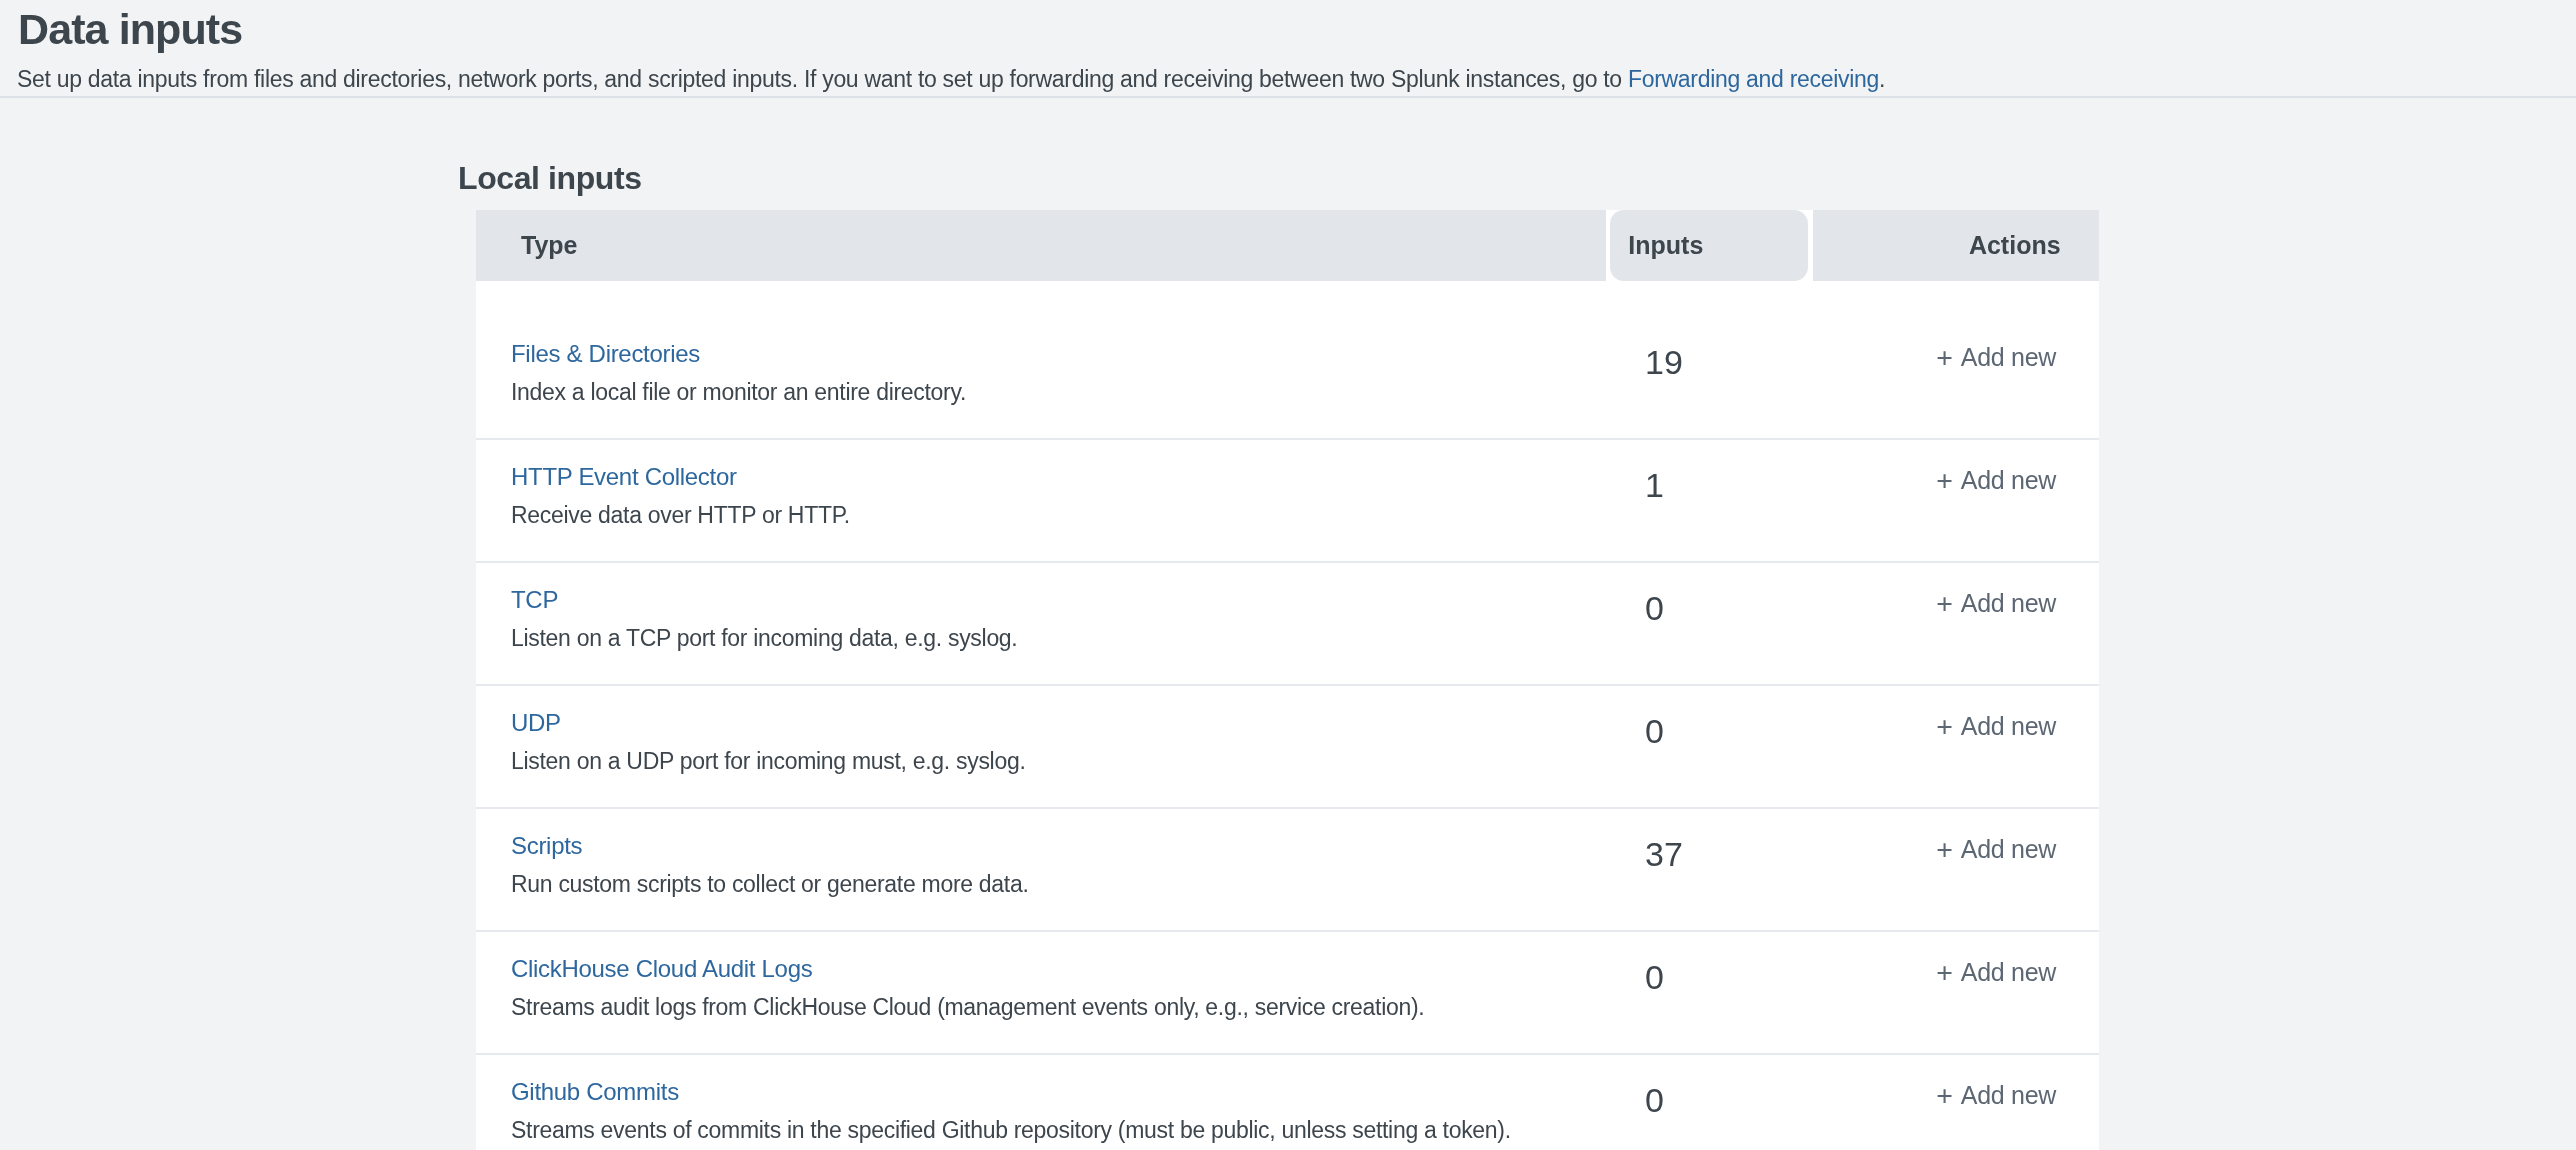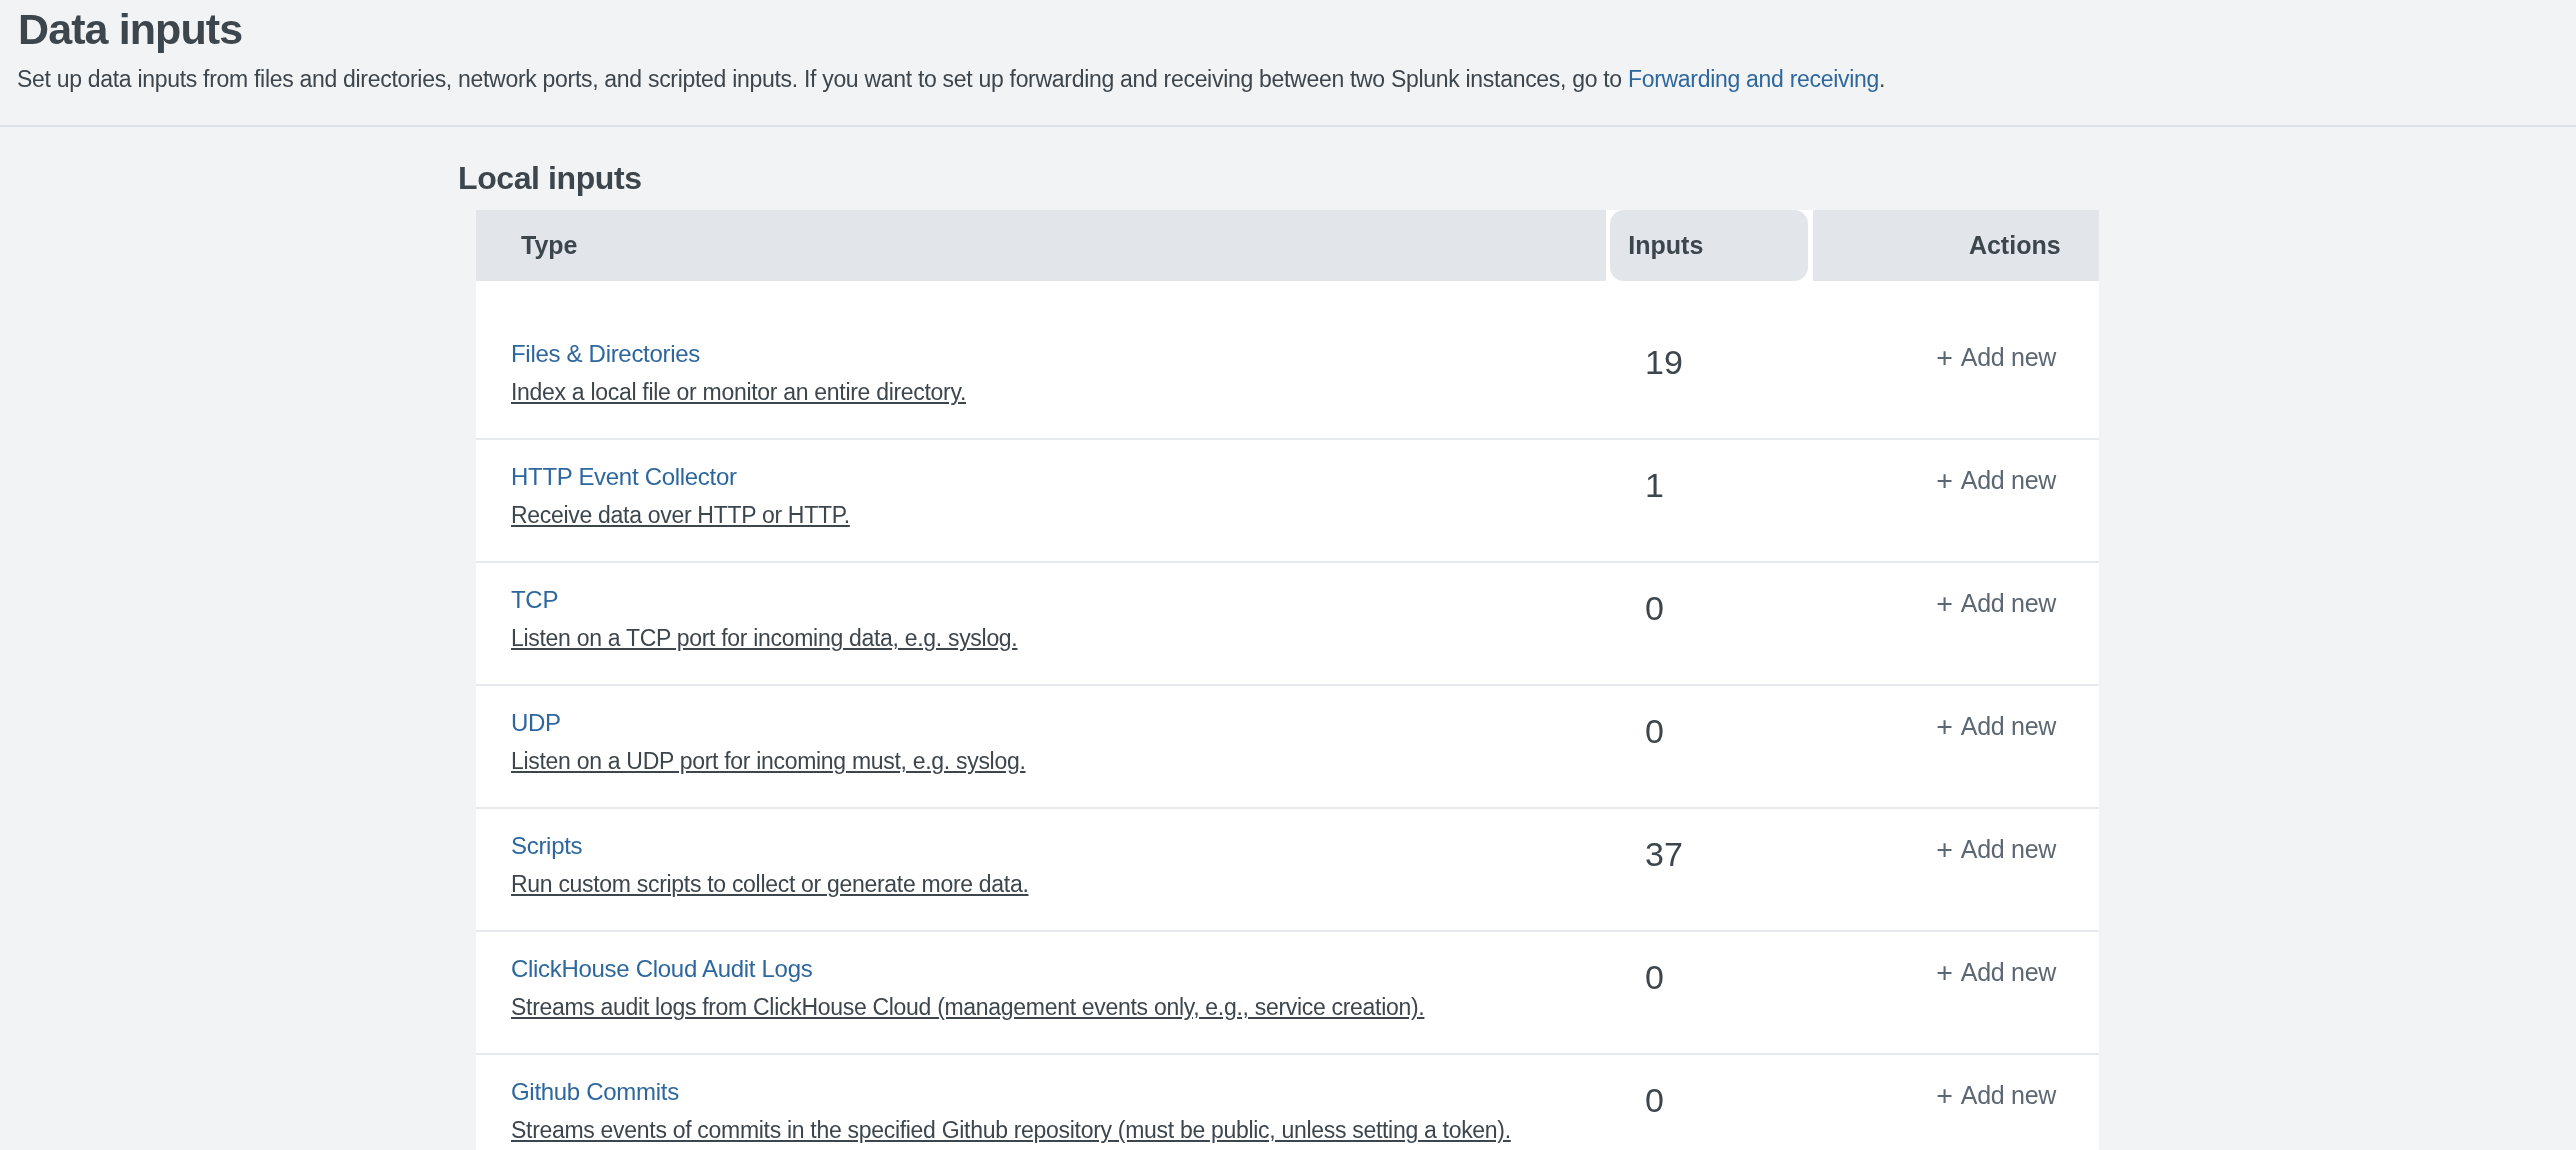--- a/index.html
+++ b/index.html
@@ -17,21 +17,21 @@
     position:relative;
     overflow:hidden;
     background:var(--page-bg);
     font-family:"Liberation Sans","DejaVu Sans",sans-serif;
     color:var(--text);
   }
   
   .page-header{
     position:absolute;
     top:0;left:0;
-    width:100%;height:127px;
+    width:100%;height:98px;
     border-bottom:2.6px solid var(--divider);
   }
   .page-title{
     position:absolute;
     left:18px;top:5.2px;
     font-size:43px;
     font-weight:700;
     letter-spacing:-0.9px;
     color:var(--text);
   }
@@ -102,21 +102,20 @@
     white-space:nowrap;
     line-height:1.2;
   }
   .type-desc{
     margin-top:10.4px;
     font-size:23px;
     letter-spacing:-0.3px;
     white-space:nowrap;
     color:var(--text);
     line-height:1.2;
-    text-decoration:underline;
   }
   .cell-inputs{
     width:202px;
     padding:26px 0 0 35px;
     font-size:34px;
     color:var(--text);
   }
   .cell-actions{
     width:286px;
     padding:23px 42px 0 0;

